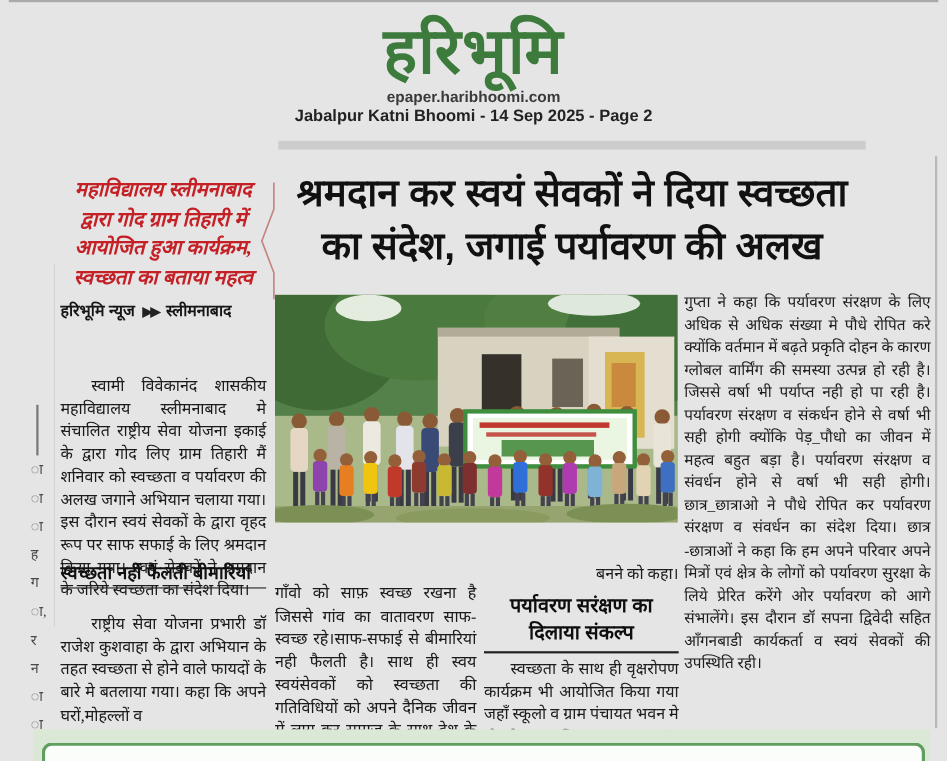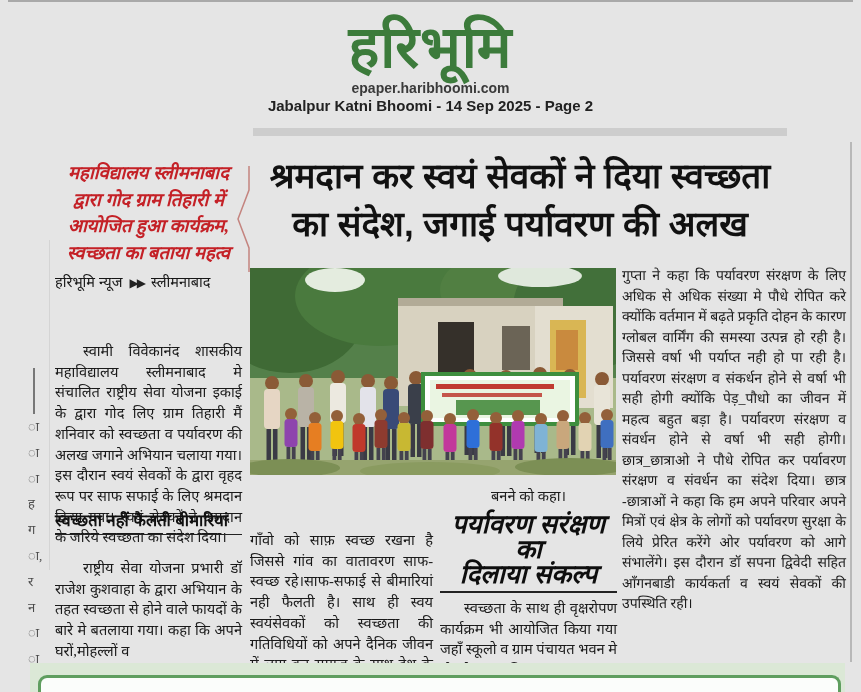--- a/index.html
+++ b/index.html
@@ -37,38 +37,38 @@
   
   #headline{left:250px;top:152px;width:540px;text-align:center;
             font-family:"Liberation Sans", sans-serif;font-weight:800;color:#111;
             font-size:35px;line-height:48px;}
 
   
   .leftcol{left:55px;width:187px;}
   #deck{top:160px;text-align:center;font-weight:700;font-style:italic;
         font-size:18.5px;line-height:26.5px;color:#c42127;}
   #deck-bracket{left:236px;top:162px;}
-  #byline{top:271px;font-family:"Liberation Sans", sans-serif;font-weight:400;font-size:14.5px;color:#161616;}
+  #byline{top:271px;font-family:"Liberation Sans", sans-serif;font-weight:700;font-size:14.5px;color:#161616;}
   #byline .arrows{letter-spacing:-2px;font-size:12px;color:#222;padding:0 3px;}
   .bodytext{font-size:14.6px;line-height:20.7px;text-align:justify;color:#1a1a1a;margin-top:44px;}
   #para1{top:297px;}
   #para1 .p, #para2 .p{text-indent:28px;}
   #subhead1{top:508px;font-family:"Liberation Sans", sans-serif;font-weight:800;font-size:16.5px;
             color:#101010;border-bottom:1.5px solid #222;padding-bottom:3px;width:187px;}
   #para2{top:514px;}
 
   
   #photo{left:250px;top:268px;width:366px;height:207px;background:#8fa671;overflow:hidden;}
 
   
   #midA{left:250px;top:486px;width:183px;}
   #midB{left:440px;top:486px;width:177px;}
-  #midB-lead{font-size:14.6px;line-height:20px;text-align:center;}
+  #midB-lead{font-size:14.6px;line-height:20px;text-align:right;margin-top:26px;}
   #subhead2{margin-top:6px;text-align:center;font-family:"Liberation Sans", sans-serif;font-weight:800;
-            font-size:26px;line-height:25px;color:#0e0e0e;border-bottom:2px solid #222;padding-bottom:4px;font-style:italic;}
+            font-size:18px;line-height:25px;color:#0e0e0e;border-bottom:2px solid #222;padding-bottom:4px;}
   #midB-para{margin-top:5px;font-size:14.6px;line-height:20.6px;text-align:justify;}
   #midB-para .p{text-indent:24px;}
 
   
   #rightcol{left:622px;top:266px;width:224px;font-size:14px;line-height:20.5px;text-align:justify;}
 
   
   #footer-band{left:30px;top:663px;width:815px;height:29px;background:#dbe8d6;}
   #footer-box{left:38px;top:675px;width:797px;height:30px;background:#fbfdfb;
               border:3px solid #5f9e5f;border-bottom:none;border-radius:9px 9px 0 0;}

